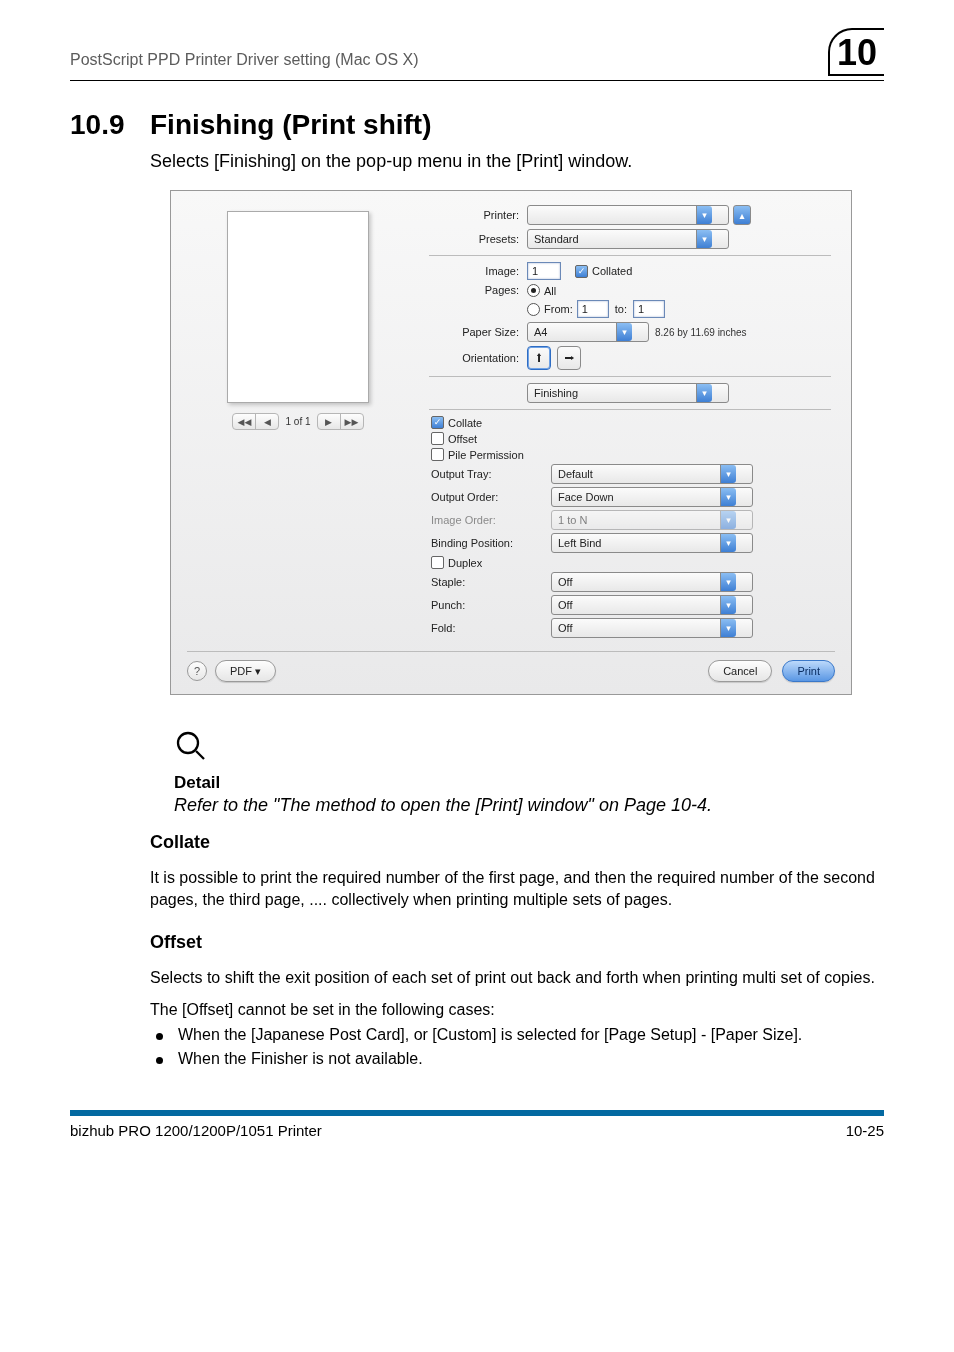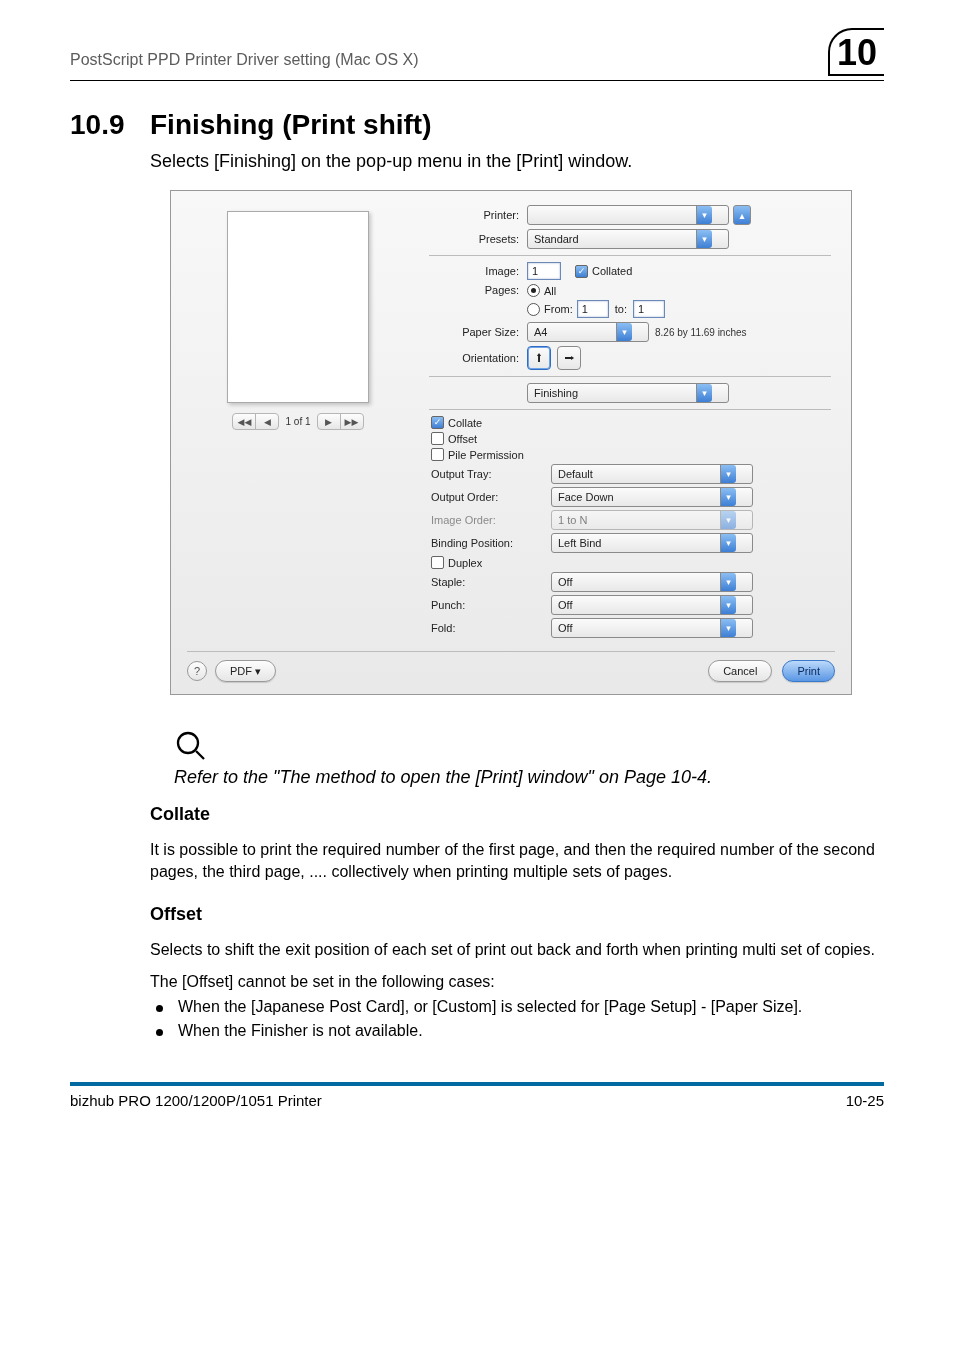--- a/index.html
+++ b/index.html
@@ -64,21 +64,21 @@
   .italic{font-style:italic;}
   .detail-head{font-size:17px;margin:6px 0 2px 0;}
   .detail-txt{font-size:18px;margin:0 0 16px 0;}
   .subhead{font-weight:700;font-family:Arial,Helvetica,sans-serif;margin:0 0 14px 0;font-size:18px;}
   .body-text{font-size:16px;line-height:1.35;max-width:760px;}
   .bullets{margin:4px 0 0 0;padding:0;list-style:none;}
   .bullets li{position:relative;padding-left:28px;margin:2px 0;}
   .bullets li::before{content:"";width:7px;height:7px;background:#000;border-radius:50%;position:absolute;left:6px;top:9px;}
   .content{margin-left:80px;margin-bottom:40px;}
   
-  .pg-ftr{border-top:4px solid #0369a1;display:flex;justify-content:space-between;padding:6px 0 0 0;margin-top:36px;font-size:15px;}
+  .pg-ftr{border-top:6px solid #0369a1;display:flex;justify-content:space-between;padding:6px 0 0 0;margin-top:36px;font-size:15px;}
 </style>
 </head>
 <body>
 
 <div class="page">
 
   <div class="hdr">
     <div class="hdr-title">PostScript PPD Printer Driver setting (Mac OS X)</div>
     <div class="chapbox">
       <span class="hdr-chapnum">10</span>
@@ -263,20 +263,21 @@
       <div style="width:10px"></div>
       <div class="pillbtn primary">Print</div>
     </div>
   </div>
 
   <div class="detail-block">
     <svg width="34" height="34">
         <circle class="mag-icon" cx="14" cy="14" r="10"></circle>
         <line class="mag-icon" x1="22" y1="22" x2="30" y2="30"></line>
       </svg>
+    <div class="bold detail-head">Detail</div>
     <div class="italic detail-txt">Refer to the "The method to open the [Print] window" on Page 10-4.</div>
   </div>
 
   <div class="content">
     <div class="subhead">Collate</div>
     <div class="body-text">It is possible to print the required number of the first page, and then the required number of the second pages, the third page, .... collectively when printing multiple sets of pages.</div>
 
     <div style="height:22px"></div>
     <div class="subhead">Offset</div>
     <div class="body-text">Selects to shift the exit position of each set of print out back and forth when printing multi set of copies.</div>

